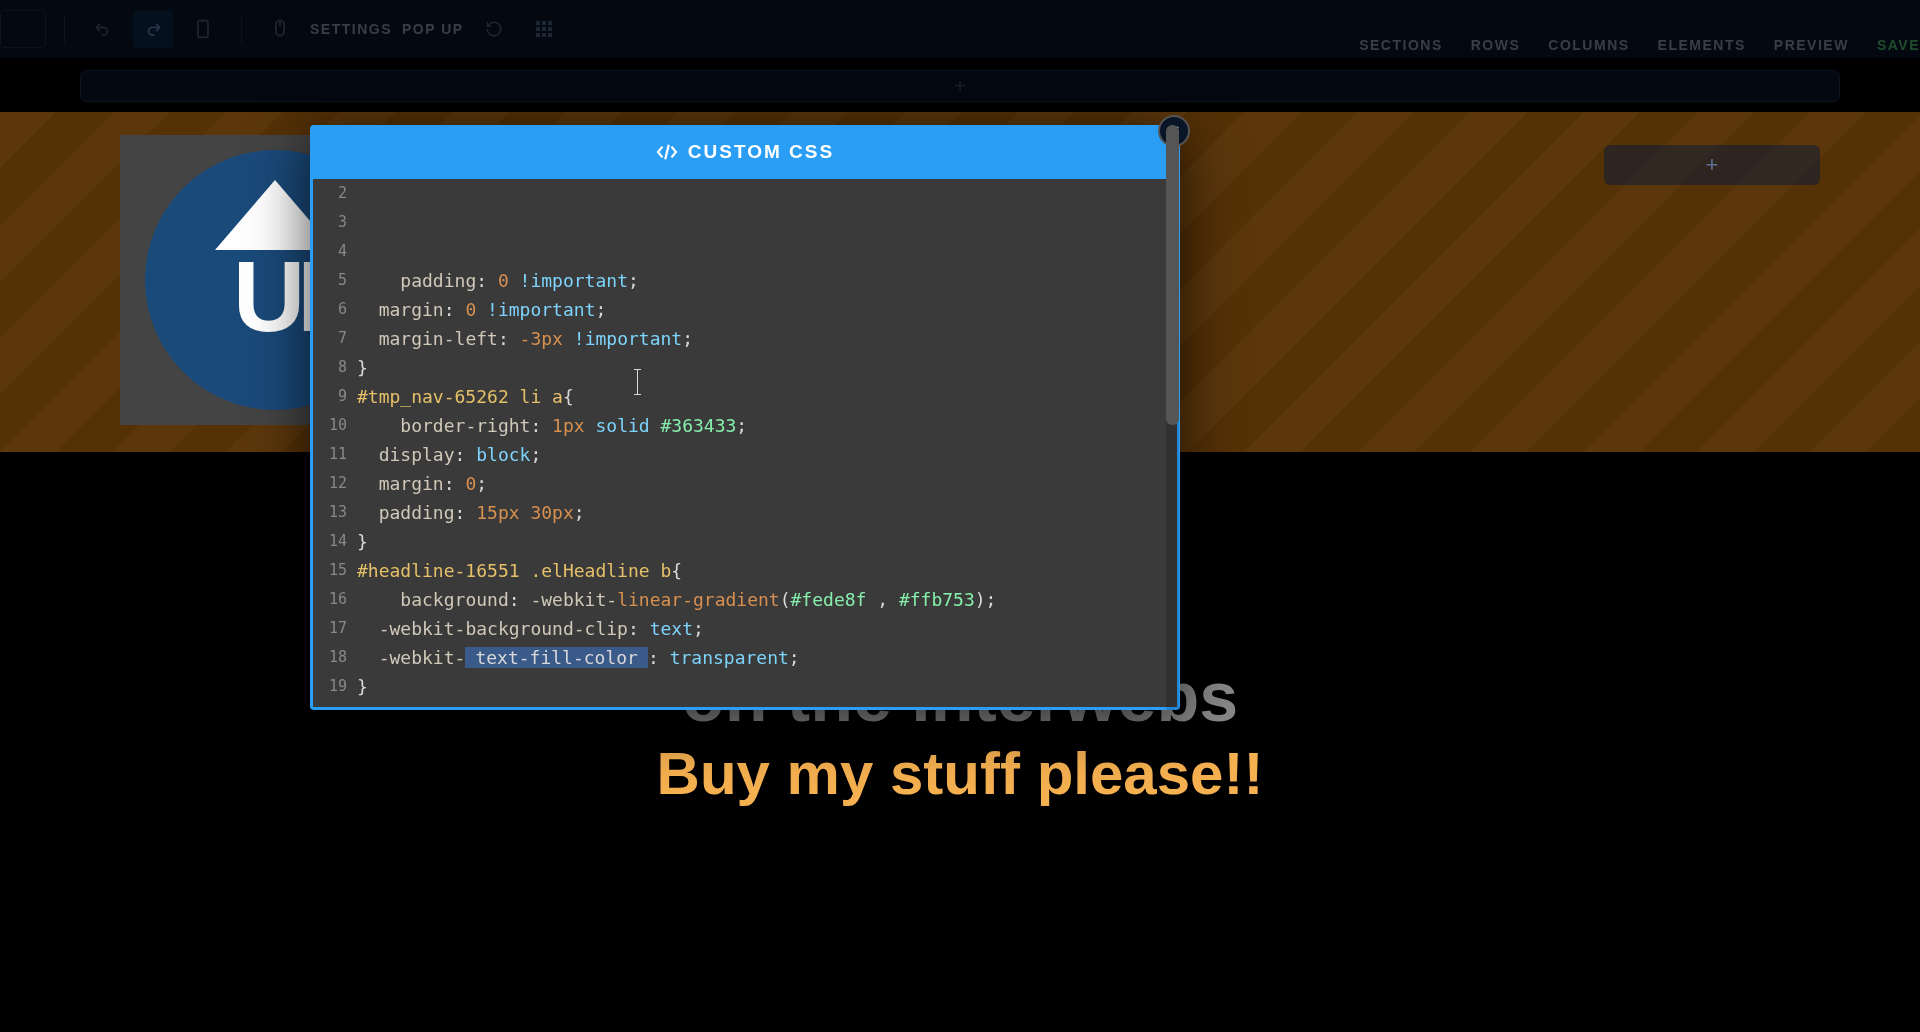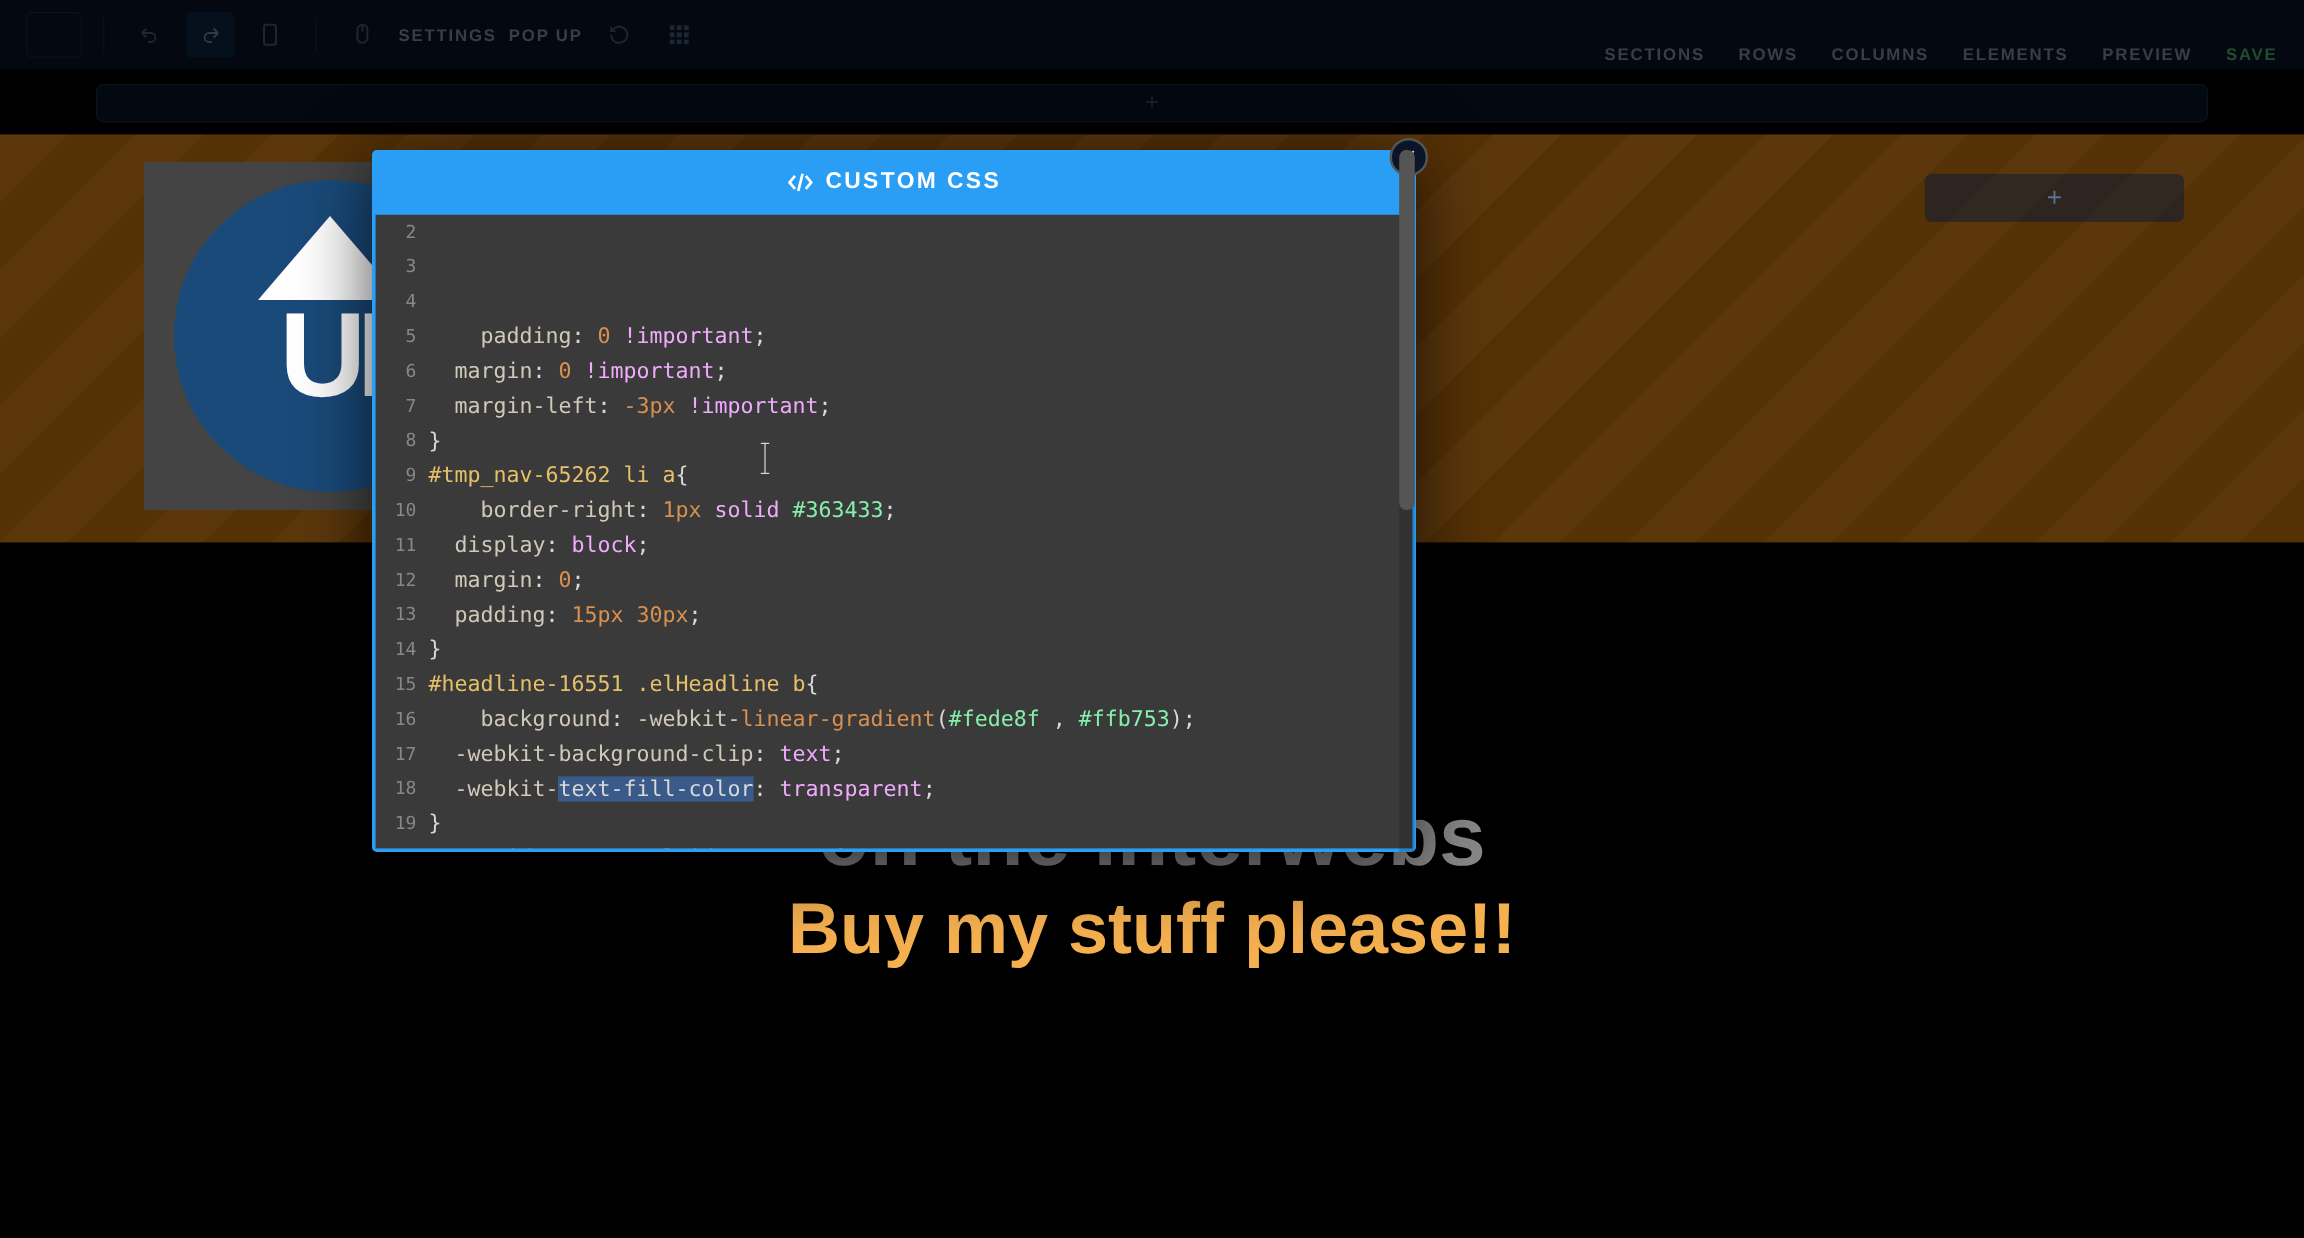--- a/index.html
+++ b/index.html
@@ -11,21 +11,21 @@
   overflow: hidden;
   position: relative;
 }
 
 
 .top-toolbar {
   height: 58px;
   background: #0a1628;
   display: flex;
   align-items: center;
-  padding: 0 22px;
+  padding: 0 0;
   gap: 10px;
   color: #8b9bb0;
   font-size: 14px;
   font-weight: 600;
   letter-spacing: 1.5px;
 }
 .logo-box {
   width: 46px;
   height: 38px;
   border: 1px solid #1a3050;
@@ -204,25 +204,25 @@
   flex: 1;
   color: #d8d8d8;
   position: relative;
   white-space: pre;
 }
 .code-line { height: 29px; }
 
 
 .t-id { color: #e6c068; }
 .t-prop { color: #d0c8b8; }
-.t-key { color: #f0abfc; }
+.t-key { color: #7dd3fc; }
 .t-num { color: #d89050; }
 .t-hex { color: #86efac; }
 .t-func { color: #d89050; }
-.t-sel { background: #3a5a8a; padding: 0 0; }
+.t-sel { background: #3a5a8a; padding: 0 10px; }
 
 .scrollbar-track {
   position: absolute;
   right: 1px;
   top: 0;
   width: 13px;
   height: 100%;
   background: rgba(0,0,0,0.15);
 }
 .scrollbar-thumb {

